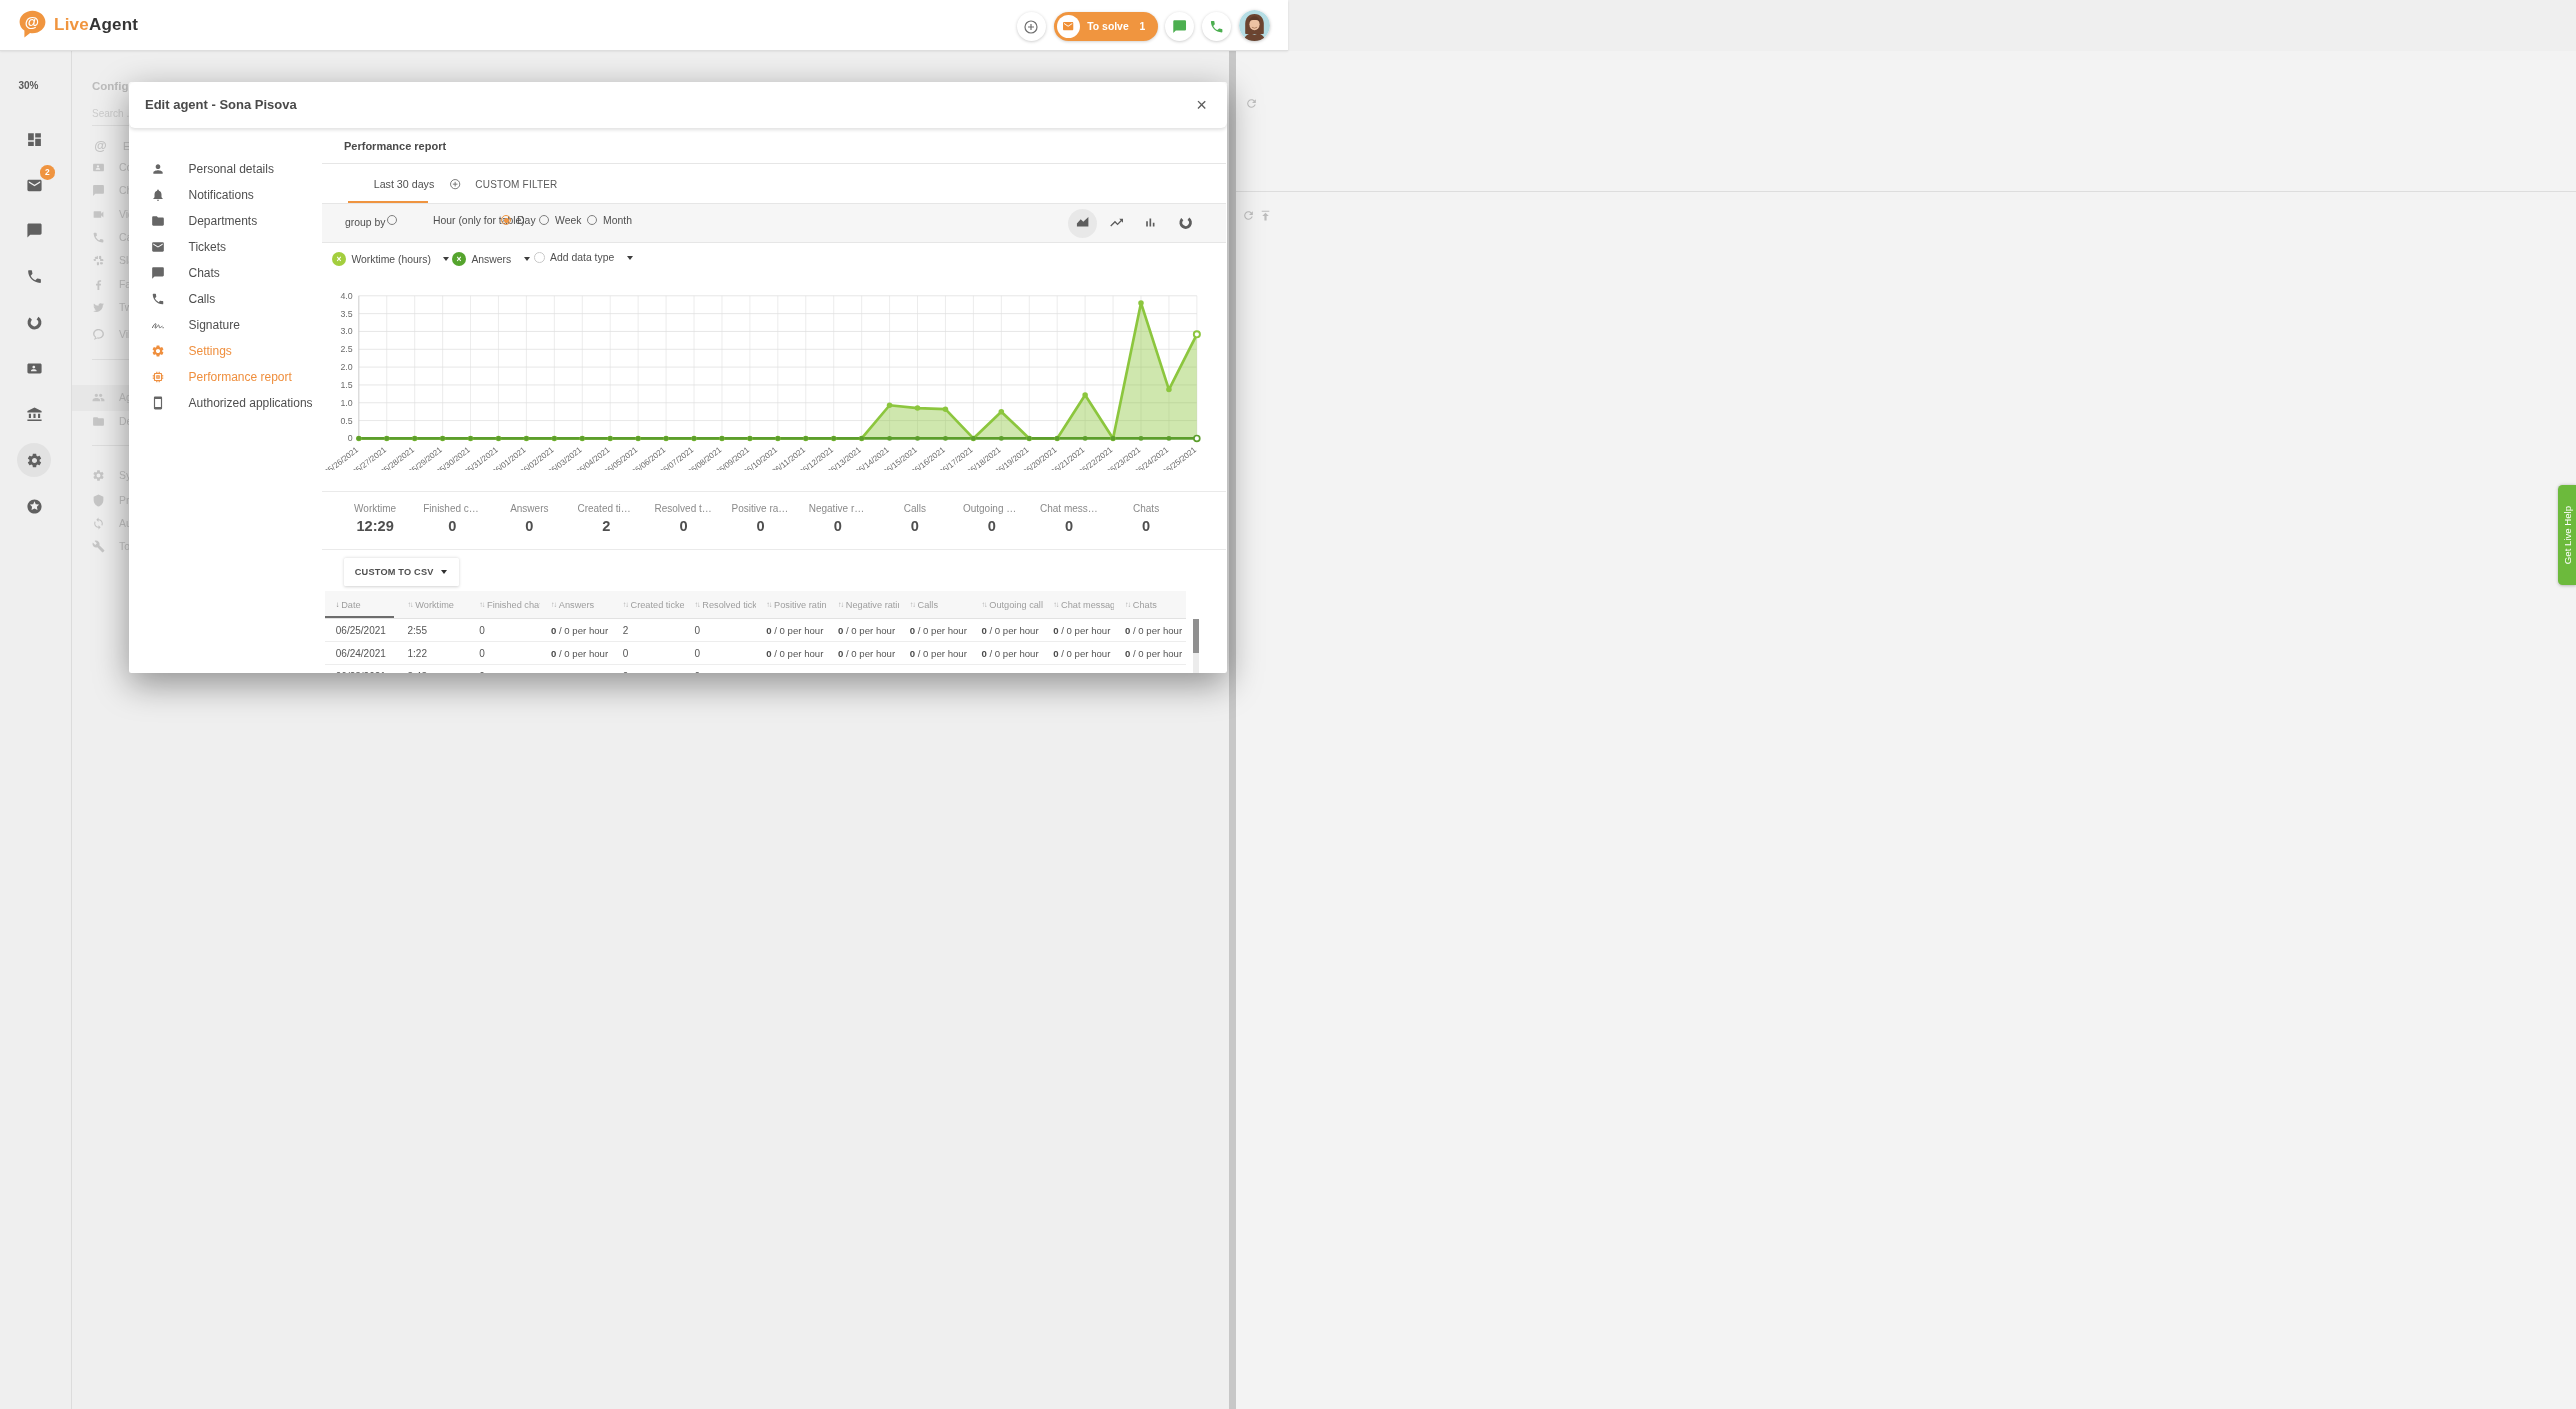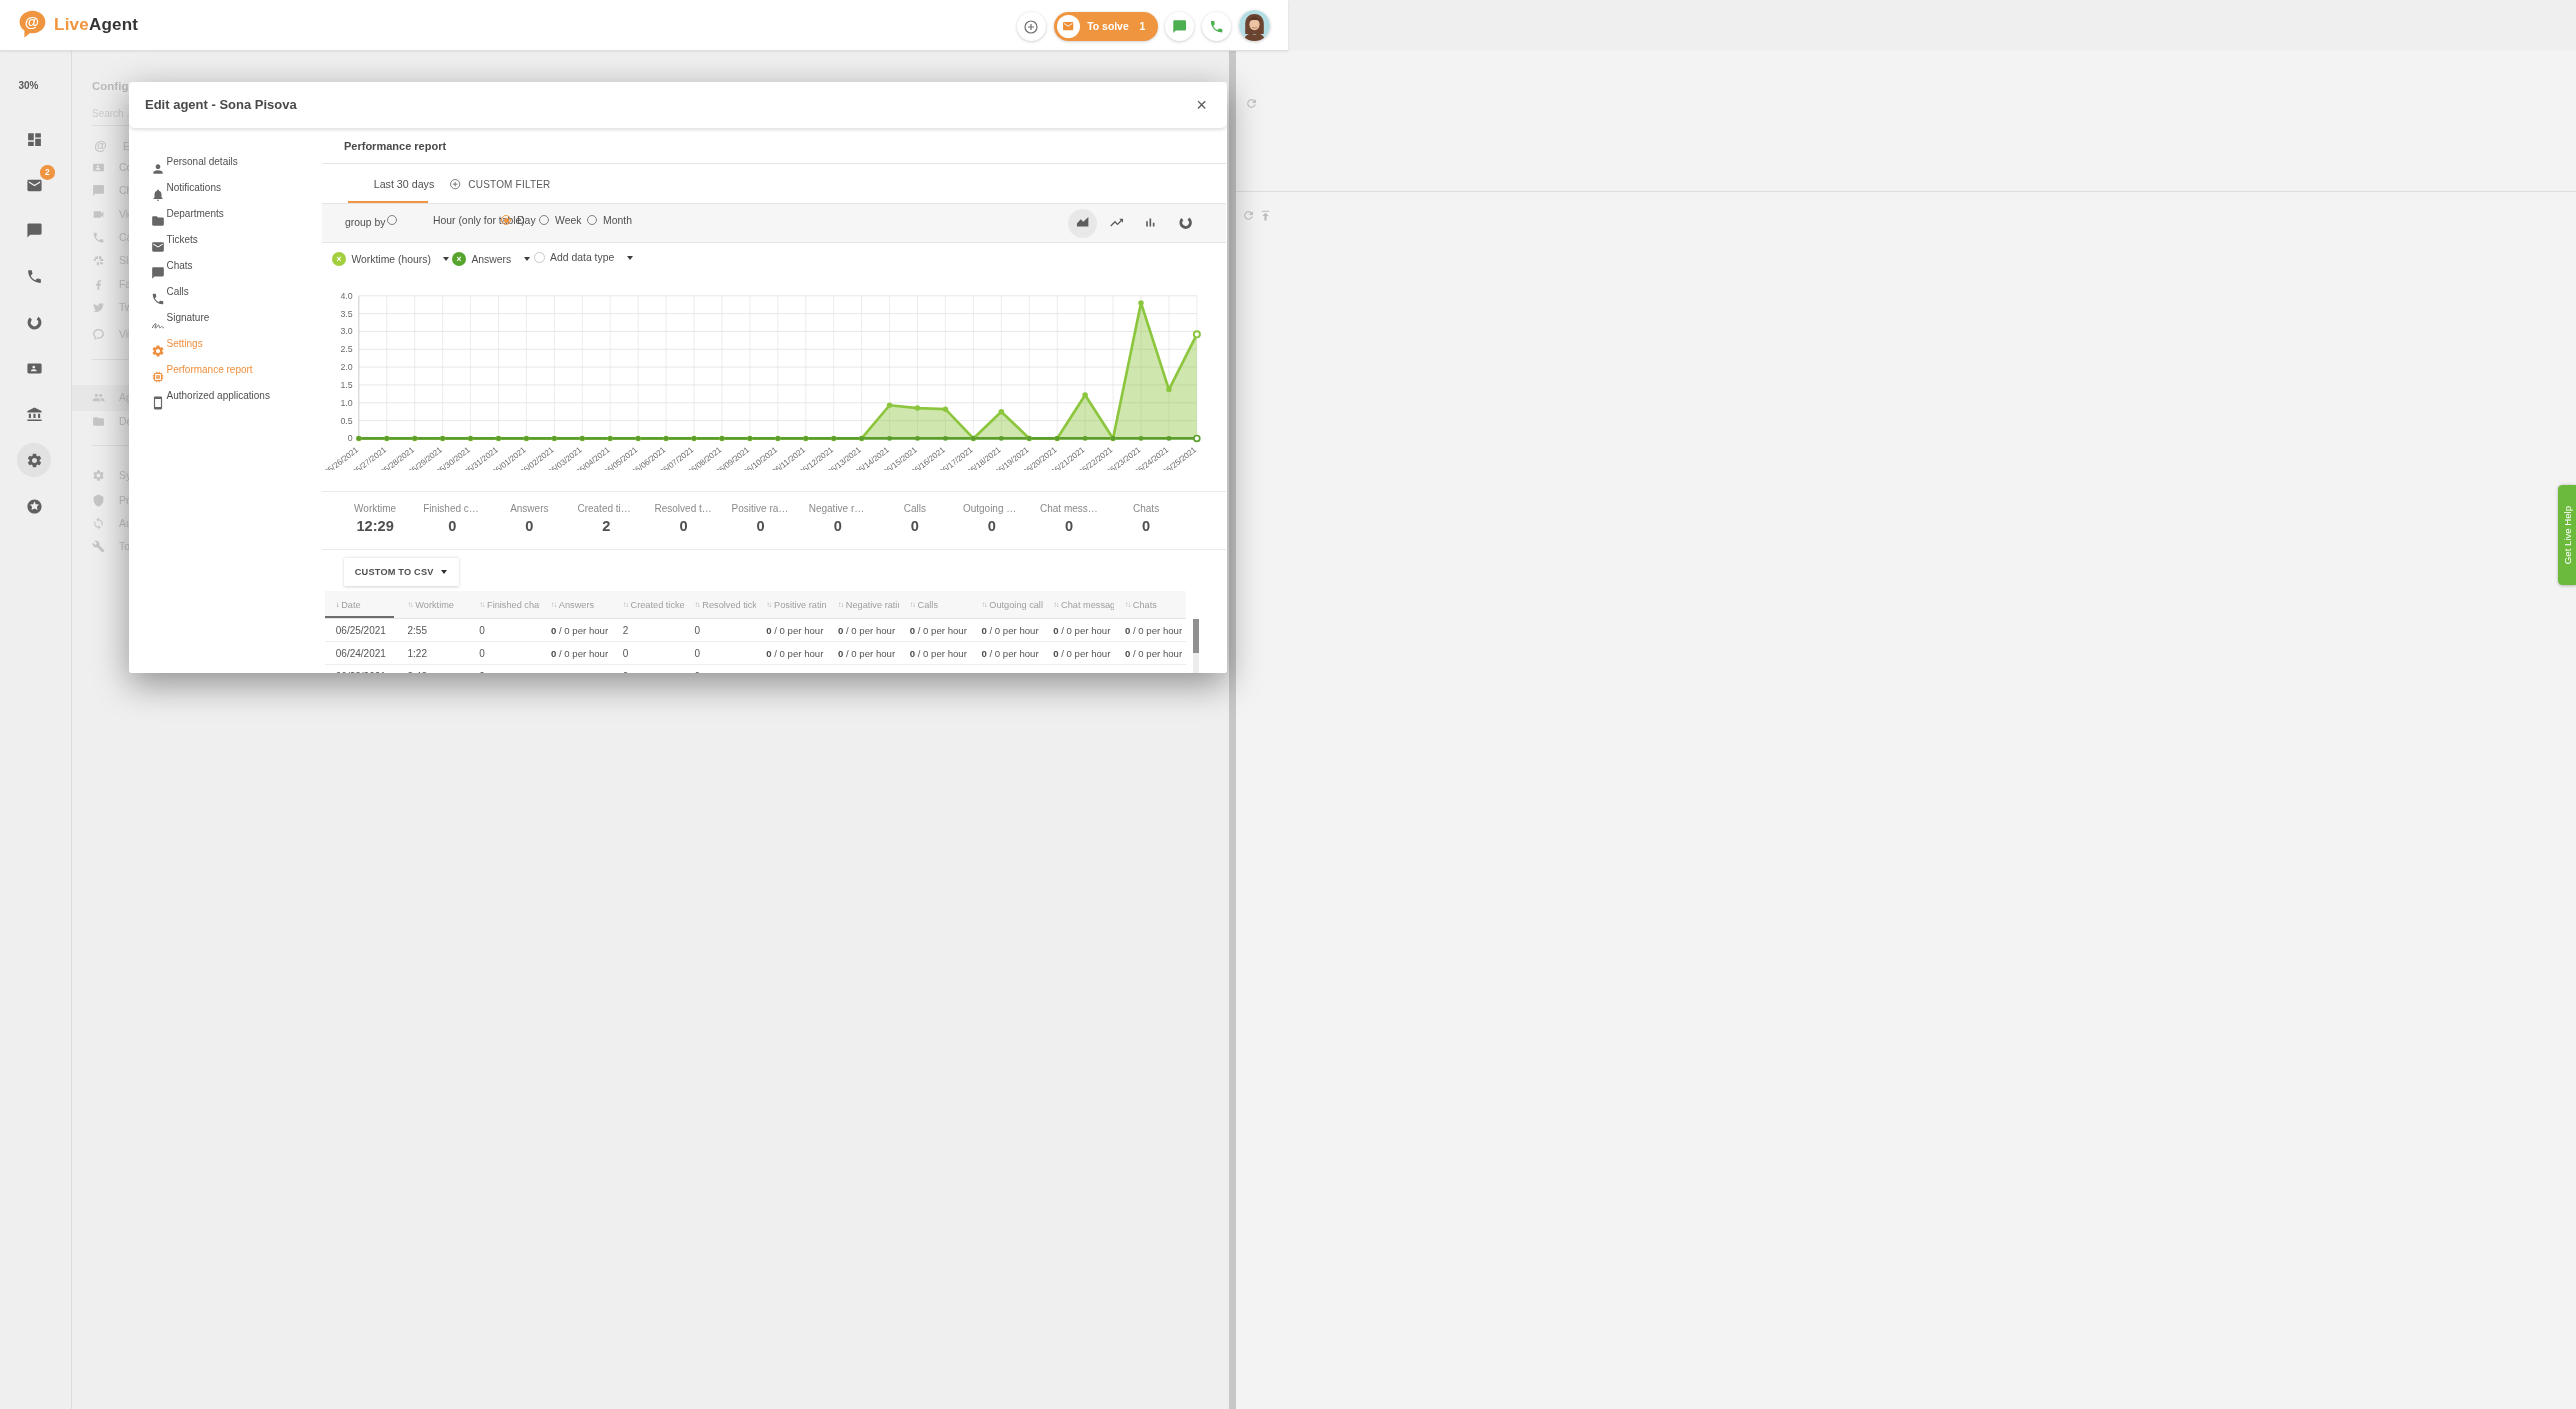--- a/index.html
+++ b/index.html
@@ -66,34 +66,34 @@
   
   .modal{position:absolute;left:129px;top:82px;width:1098px;height:591px;background:#fff;
     border-radius:2.3px;box-shadow:0 10.7px 35px rgba(0,0,0,.40);z-index:50;overflow:hidden;}
   .m-head{position:absolute;left:0;top:0;right:0;height:46px;background:#fff;z-index:3;
     box-shadow:0 1.5px 3.8px rgba(0,0,0,.12);border-radius:6px;}
   .m-title{position:absolute;left:16px;top:15.3px;font-size:13px;font-weight:bold;color:#4a4a4a;}
   .m-close{position:absolute;right:14px;top:11.5px;font-size:18.4px;color:#5f5f5f;cursor:pointer;
     width:23px;height:23px;display:flex;align-items:center;justify-content:center;}
   .m-body{position:absolute;left:0;top:46px;right:0;bottom:0;}
   .m-nav{position:absolute;left:0;top:0;width:193px;bottom:0;padding-top:28px;}
-  .nav-item{height:26px;display:flex;padding-left:21.5px;gap:2px;cursor:pointer;
-    font-size:10px;color:#4f4f4f;}
+  .nav-item{height:26px;display:flex;align-items:center;padding-left:21.5px;gap:24px;cursor:pointer;
+    font-size:12px;color:#4f4f4f;}
   .nav-item .ic{font-size:14px;color:#666;width:14px;}
   .nav-item.active{color:#ef8f3e;}
   .nav-item.active .ic{color:#ef8f3e;}
 
   .m-content{position:absolute;left:193px;top:0;width:904px;bottom:0;overflow:hidden;}
   .r-title{position:absolute;left:0;top:0;width:904px;height:36px;border-bottom:0.8px solid #e6e6e6;}
   .r-title h3{margin:0;position:absolute;left:22px;top:11.5px;font-size:11px;color:#4a4a4a;}
   .r-tabs{position:absolute;left:0;top:36px;width:904px;height:40px;border-bottom:0.8px solid #e6e6e6;}
   .tab1{position:absolute;left:42px;top:0;width:80px;height:40px;display:flex;align-items:center;
     justify-content:center;font-size:10.7px;color:#4f4f4f;cursor:pointer;}
   .tab1-bar{position:absolute;left:26px;bottom:0;width:80px;height:2.3px;background:#ef9440;}
-  .tab2{position:absolute;left:127px;top:0;height:40px;display:flex;align-items:center;gap:7px;
+  .tab2{position:absolute;left:127px;top:0;height:40px;display:flex;align-items:center;gap:14px;
     font-size:10px;color:#5a5a5a;cursor:pointer;letter-spacing:0.2px;}
   .tab2 .ic{font-size:12.3px;color:#6f6f6f;}
 
   .r-group{position:absolute;left:0;top:76px;width:904px;height:39px;background:#f6f6f6;
     border-bottom:0.8px solid #e6e6e6;font-size:10.4px;color:#4f4f4f;}
   .gb-label{position:absolute;left:23px;top:13px;}
   .gb-pair{position:absolute;top:10.7px;display:flex;align-items:center;gap:6.1px;cursor:pointer;}
   .radio{width:10px;height:10px;border:1.5px solid #7f7f7f;border-radius:50%;position:relative;flex:none;}
   .radio.sel{border-color:#ef9440;}
   .radio.sel::after{content:'';position:absolute;inset:1.5px;border-radius:50%;background:#ef9440;}

